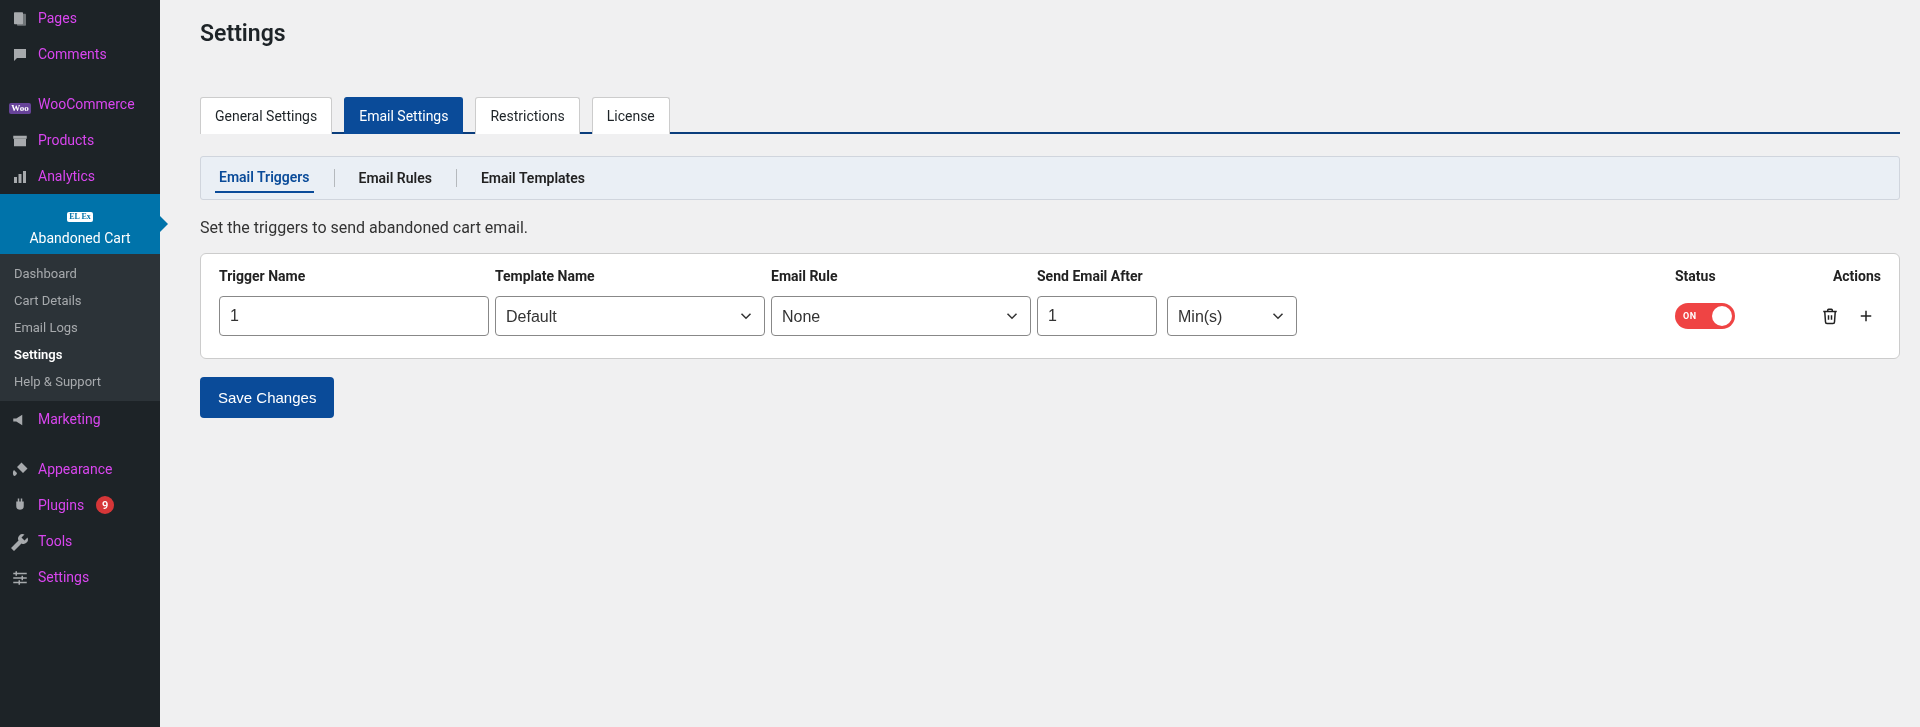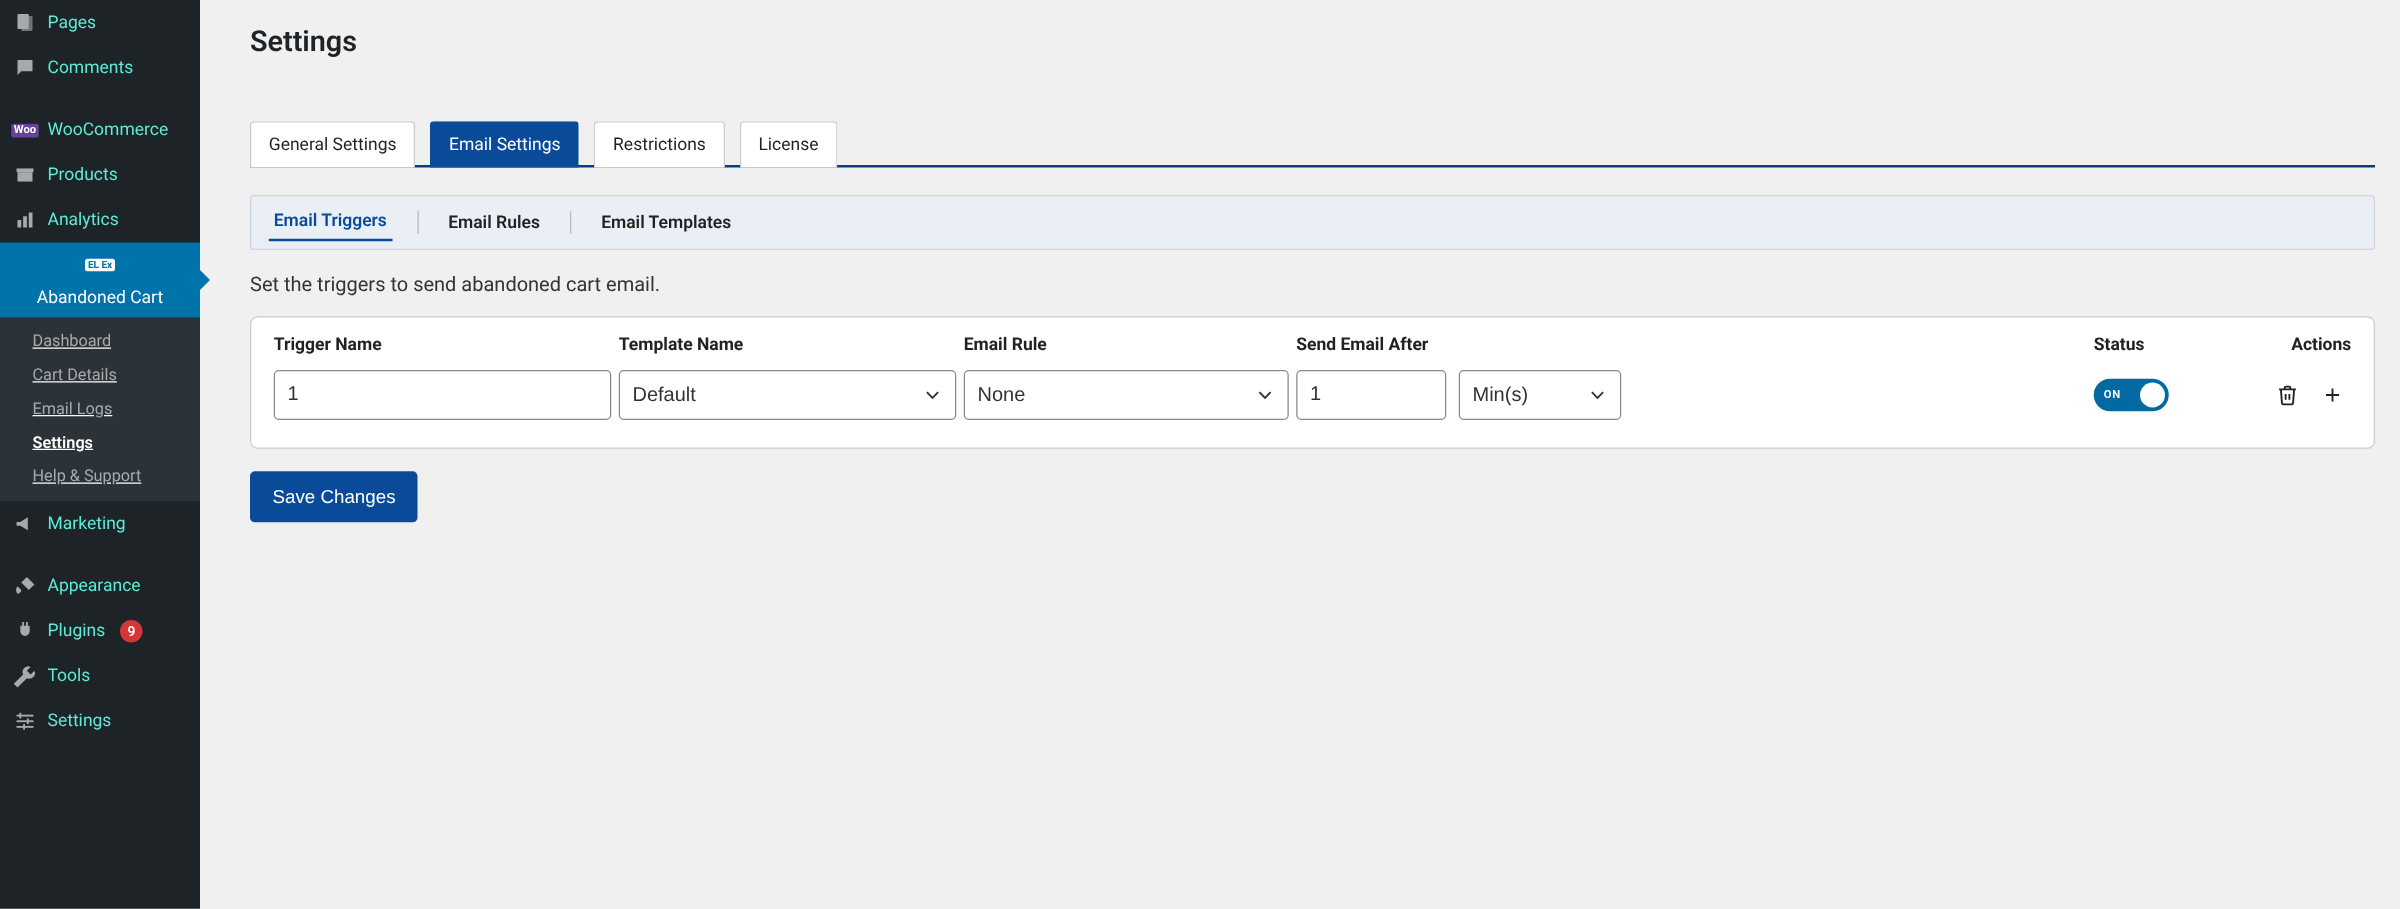--- a/index.html
+++ b/index.html
@@ -24,21 +24,21 @@
   }
   .menu-item {
     display: flex;
     align-items: center;
     gap: 8px;
     padding: 8px 10px;
     color: #c3c4c7;
     cursor: pointer;
     white-space: nowrap;
   }
-  .menu-item .mi-label { color: #5eead4; }
+  .menu-item .mi-label { color: #d946ef; }
   .menu-item.active {
     background: #0073aa;
     color: #fff;
     position: relative;
     flex-direction: column;
   }
   .menu-item.active .mi-label { color: #fff; }
   .menu-item.active::after {
     
     content: "";
@@ -46,40 +46,40 @@
     right: -8px;
     top: 50%;
     transform: translateY(-50%);
     width: 0; height: 0;
     border-top: 8px solid transparent;
     border-bottom: 8px solid transparent;
     border-left: 8px solid #0073aa;
   }
   .submenu {
     background: #2c3338;
-    padding: 6px 0 6px 12px;
-    text-decoration: underline;
+    padding: 6px 0 6px 0;
   }
   .submenu-item {
     padding: 6px 12px 6px 14px;
     font-size: 13px;
     color: #a7aaad;
     cursor: pointer;
   }
   .submenu-item.current {
     color: #fff;
     font-weight: 600;
   }
   .mi-icn {
     flex: 0 0 20px;
     width: 20px; height: 20px;
     display: flex;
-    align-items: center;
+    align-items: flex-end;
     justify-content: center;
     color: #a7aaad;
+    font-family: Liberation Serif, serif;
   }
   .menu-item.active .mi-icn { color: #fff; }
   .badge {
     display: inline-flex;
     align-items: center;
     justify-content: center;
     min-width: 18px;
     height: 18px;
     padding: 0 4px;
     border-radius: 9px;
@@ -236,21 +236,21 @@
     gap: 10px;
     align-items: center;
   }
   .unit-select-wrap { width: 130px; position: relative; }
 
   
   .toggle {
     position: relative;
     width: 60px; height: 26px;
     border-radius: 13px;
-    background: #0369a1;
+    background: #ef4444;
     cursor: pointer;
   }
   .toggle-knob {
     position: absolute;
     right: 3px; top: 3px;
     width: 20px; height: 20px;
     border-radius: 50%;
     background: #fff;
   }
   .toggle-label {

